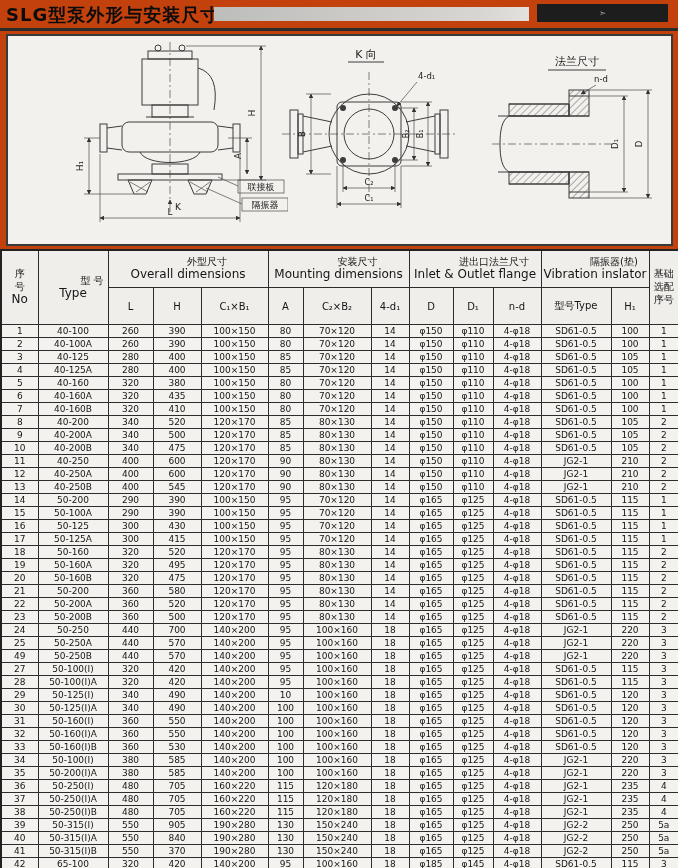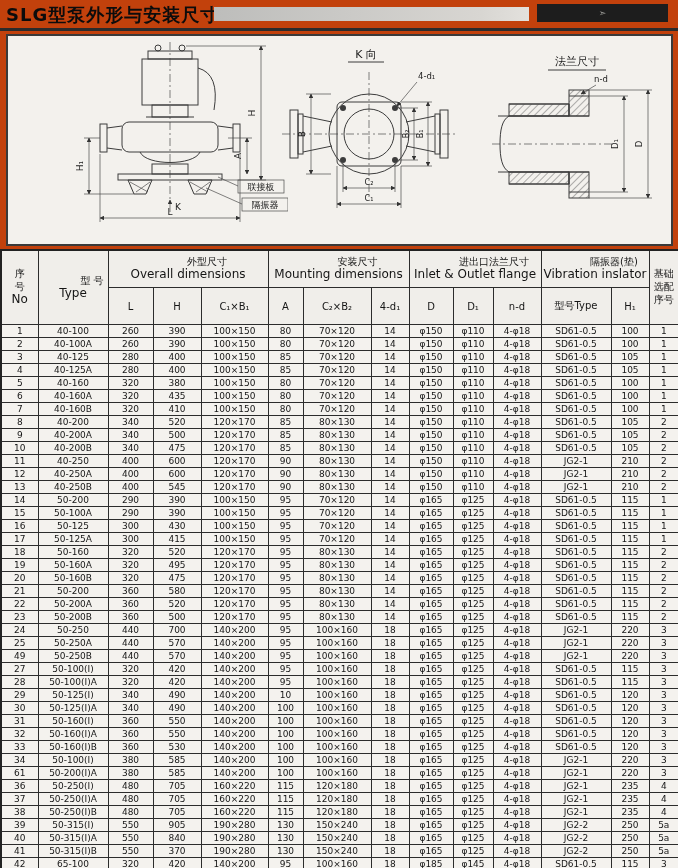--- a/index.html
+++ b/index.html
@@ -814,21 +814,21 @@
             <td>100×160</td>
             <td>18</td>
             <td>φ165</td>
             <td>φ125</td>
             <td>4-φ18</td>
             <td>JG2-1</td>
             <td>220</td>
             <td>3</td>
           </tr>
           <tr>
-            <td>61</td>
+            <td>35</td>
             <td>50-200(I)A</td>
             <td>380</td>
             <td>585</td>
             <td>140×200</td>
             <td>100</td>
             <td>100×160</td>
             <td>18</td>
             <td>φ165</td>
             <td>φ125</td>
             <td>4-φ18</td>

